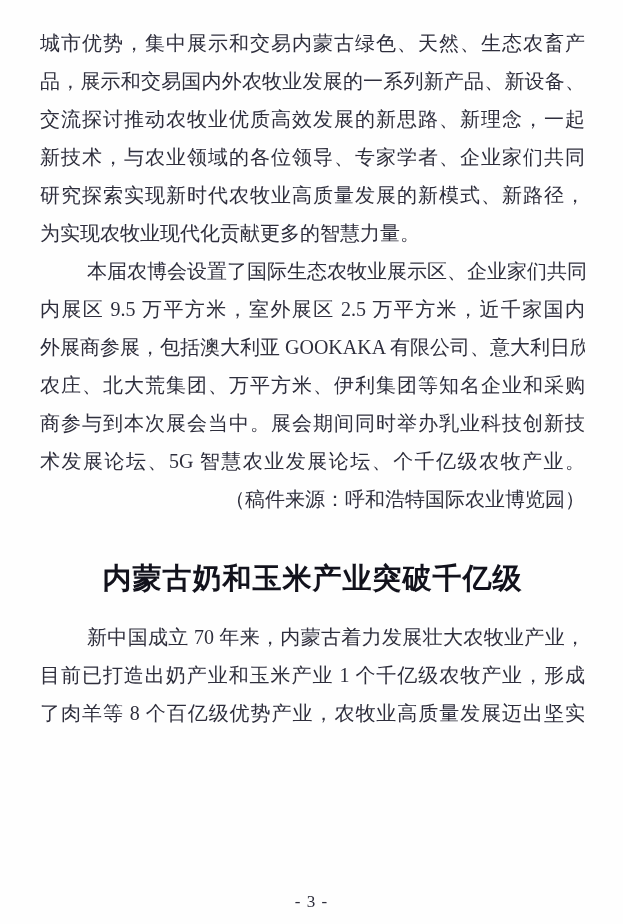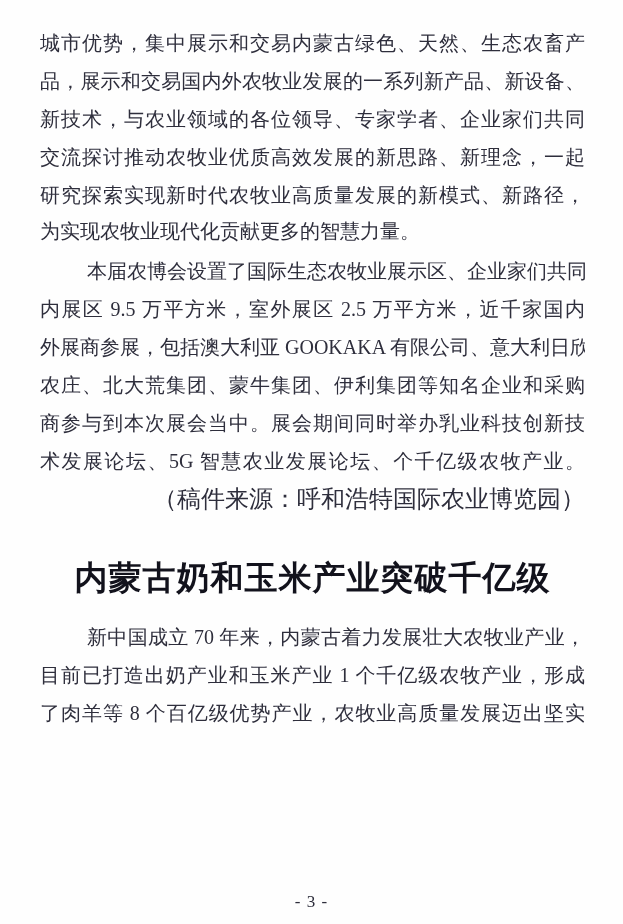--- a/index.html
+++ b/index.html
@@ -31,34 +31,33 @@
     text-align-last: justify;
     text-justify: inter-character;
     white-space: nowrap;
     overflow: hidden;
   }
   .line.indent {
     text-indent: 47px;
   }
   .line.end {
     text-align-last: left;
-    font-family: Liberation Mono, monospace;
   }
   .source-line {
     height: 38px;
     line-height: 38px;
-    font-size: 24px;
+    font-size: 20px;
     text-align: right;
     color: #2e2e3c;
   }
   .article-title {
     margin: 38px 0 18px 0;
     padding: 0;
     line-height: 44px;
-    font-size: 33px;
+    font-size: 29px;
     font-weight: bold;
     text-align: center;
     letter-spacing: 1px;
     color: #12121c;
     font-family: "Liberation Serif", "DejaVu Serif", serif;
   }
   .page-footer {
     position: absolute;
     left: 0;
     right: 0;
@@ -71,30 +70,30 @@
 </style>
 </head>
 <body>
 
 <div class="page">
 
   <div>
       <div class="paragraph">
         <div class="line">城市优势，集中展示和交易内蒙古绿色、天然、生态农畜产</div>
         <div class="line">品，展示和交易国内外农牧业发展的一系列新产品、新设备、</div>
+        <div class="line">交流探讨推动农牧业优质高效发展的新思路、新理念，一起</div>
         <div class="line">新技术，与农业领域的各位领导、专家学者、企业家们共同</div>
-        <div class="line">交流探讨推动农牧业优质高效发展的新思路、新理念，一起</div>
         <div class="line">研究探索实现新时代农牧业高质量发展的新模式、新路径，</div>
         <div class="line end">为实现农牧业现代化贡献更多的智慧力量。</div>
       </div>
       <div class="paragraph">
         <div class="line indent">本届农博会设置了国际生态农牧业展示区、企业家们共同</div>
         <div class="line">内展区 9.5 万平方米，室外展区 2.5 万平方米，近千家国内</div>
         <div class="line">外展商参展，包括澳大利亚 GOOKAKA 有限公司、意大利日欣</div>
-        <div class="line">农庄、北大荒集团、蒙牛集团、伊利集团等知名企业和采购</div>
+        <div class="line">农庄、北大荒集团、万平方米、伊利集团等知名企业和采购</div>
         <div class="line">商参与到本次展会当中。展会期间同时举办乳业科技创新技</div>
         <div class="line">术发展论坛、5G 智慧农业发展论坛、个千亿级农牧产业。</div>
       </div>
     </div>
 
   <div class="source-line">（稿件来源：呼和浩特国际农业博览园）</div>
 
   <h1 class="article-title">内蒙古奶和玉米产业突破千亿级</h1>
 
   <div>

